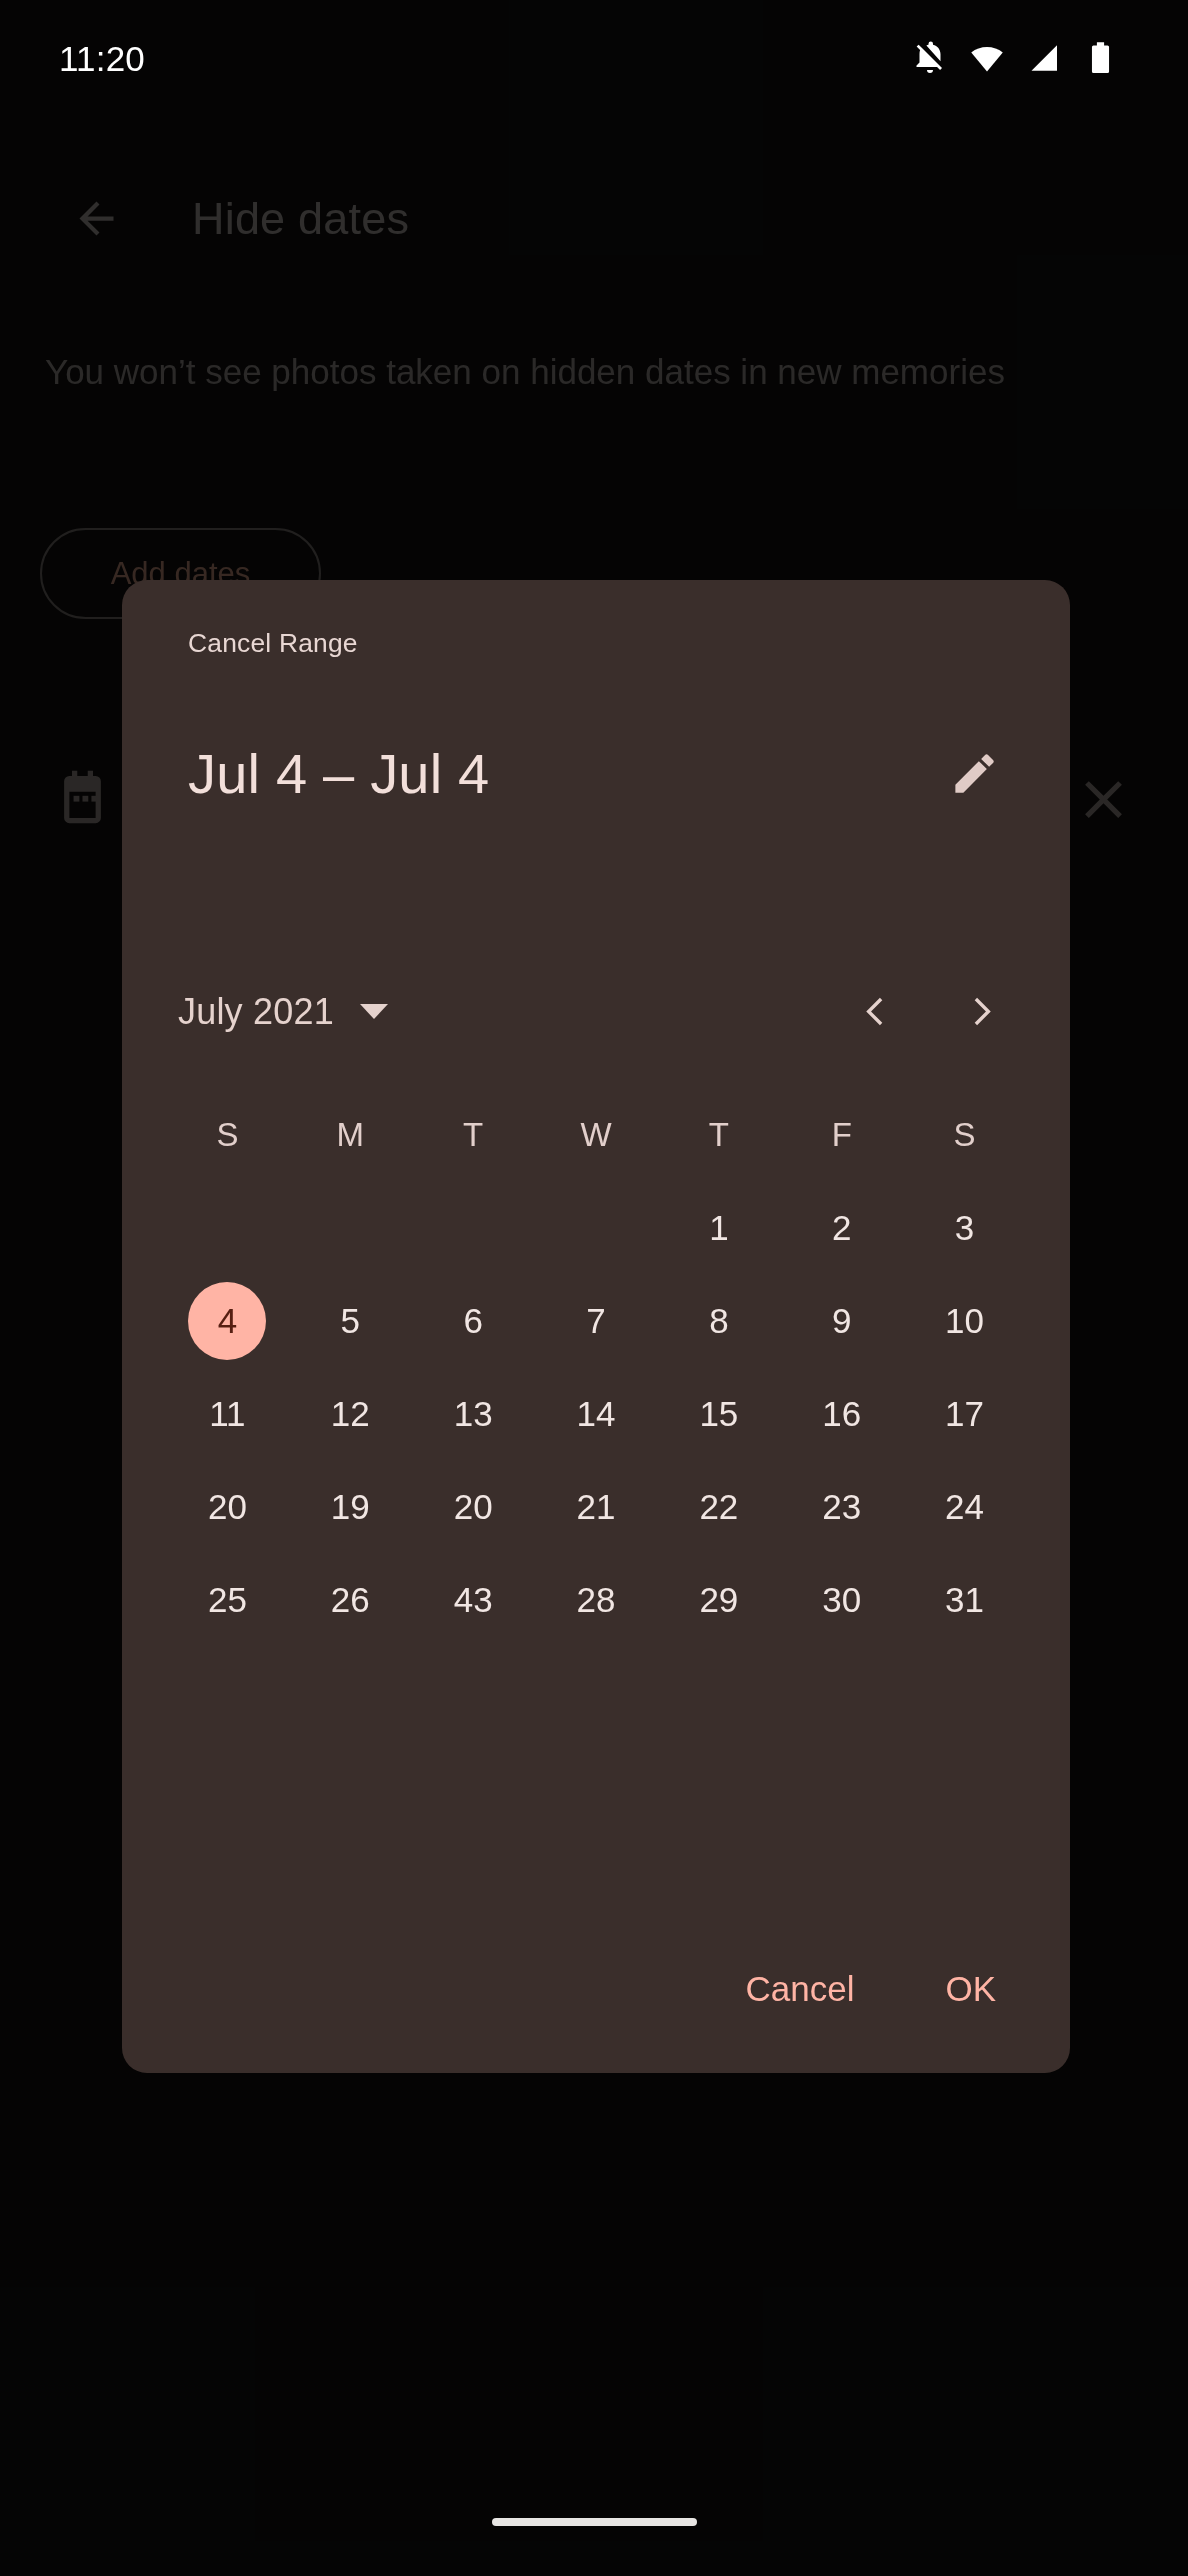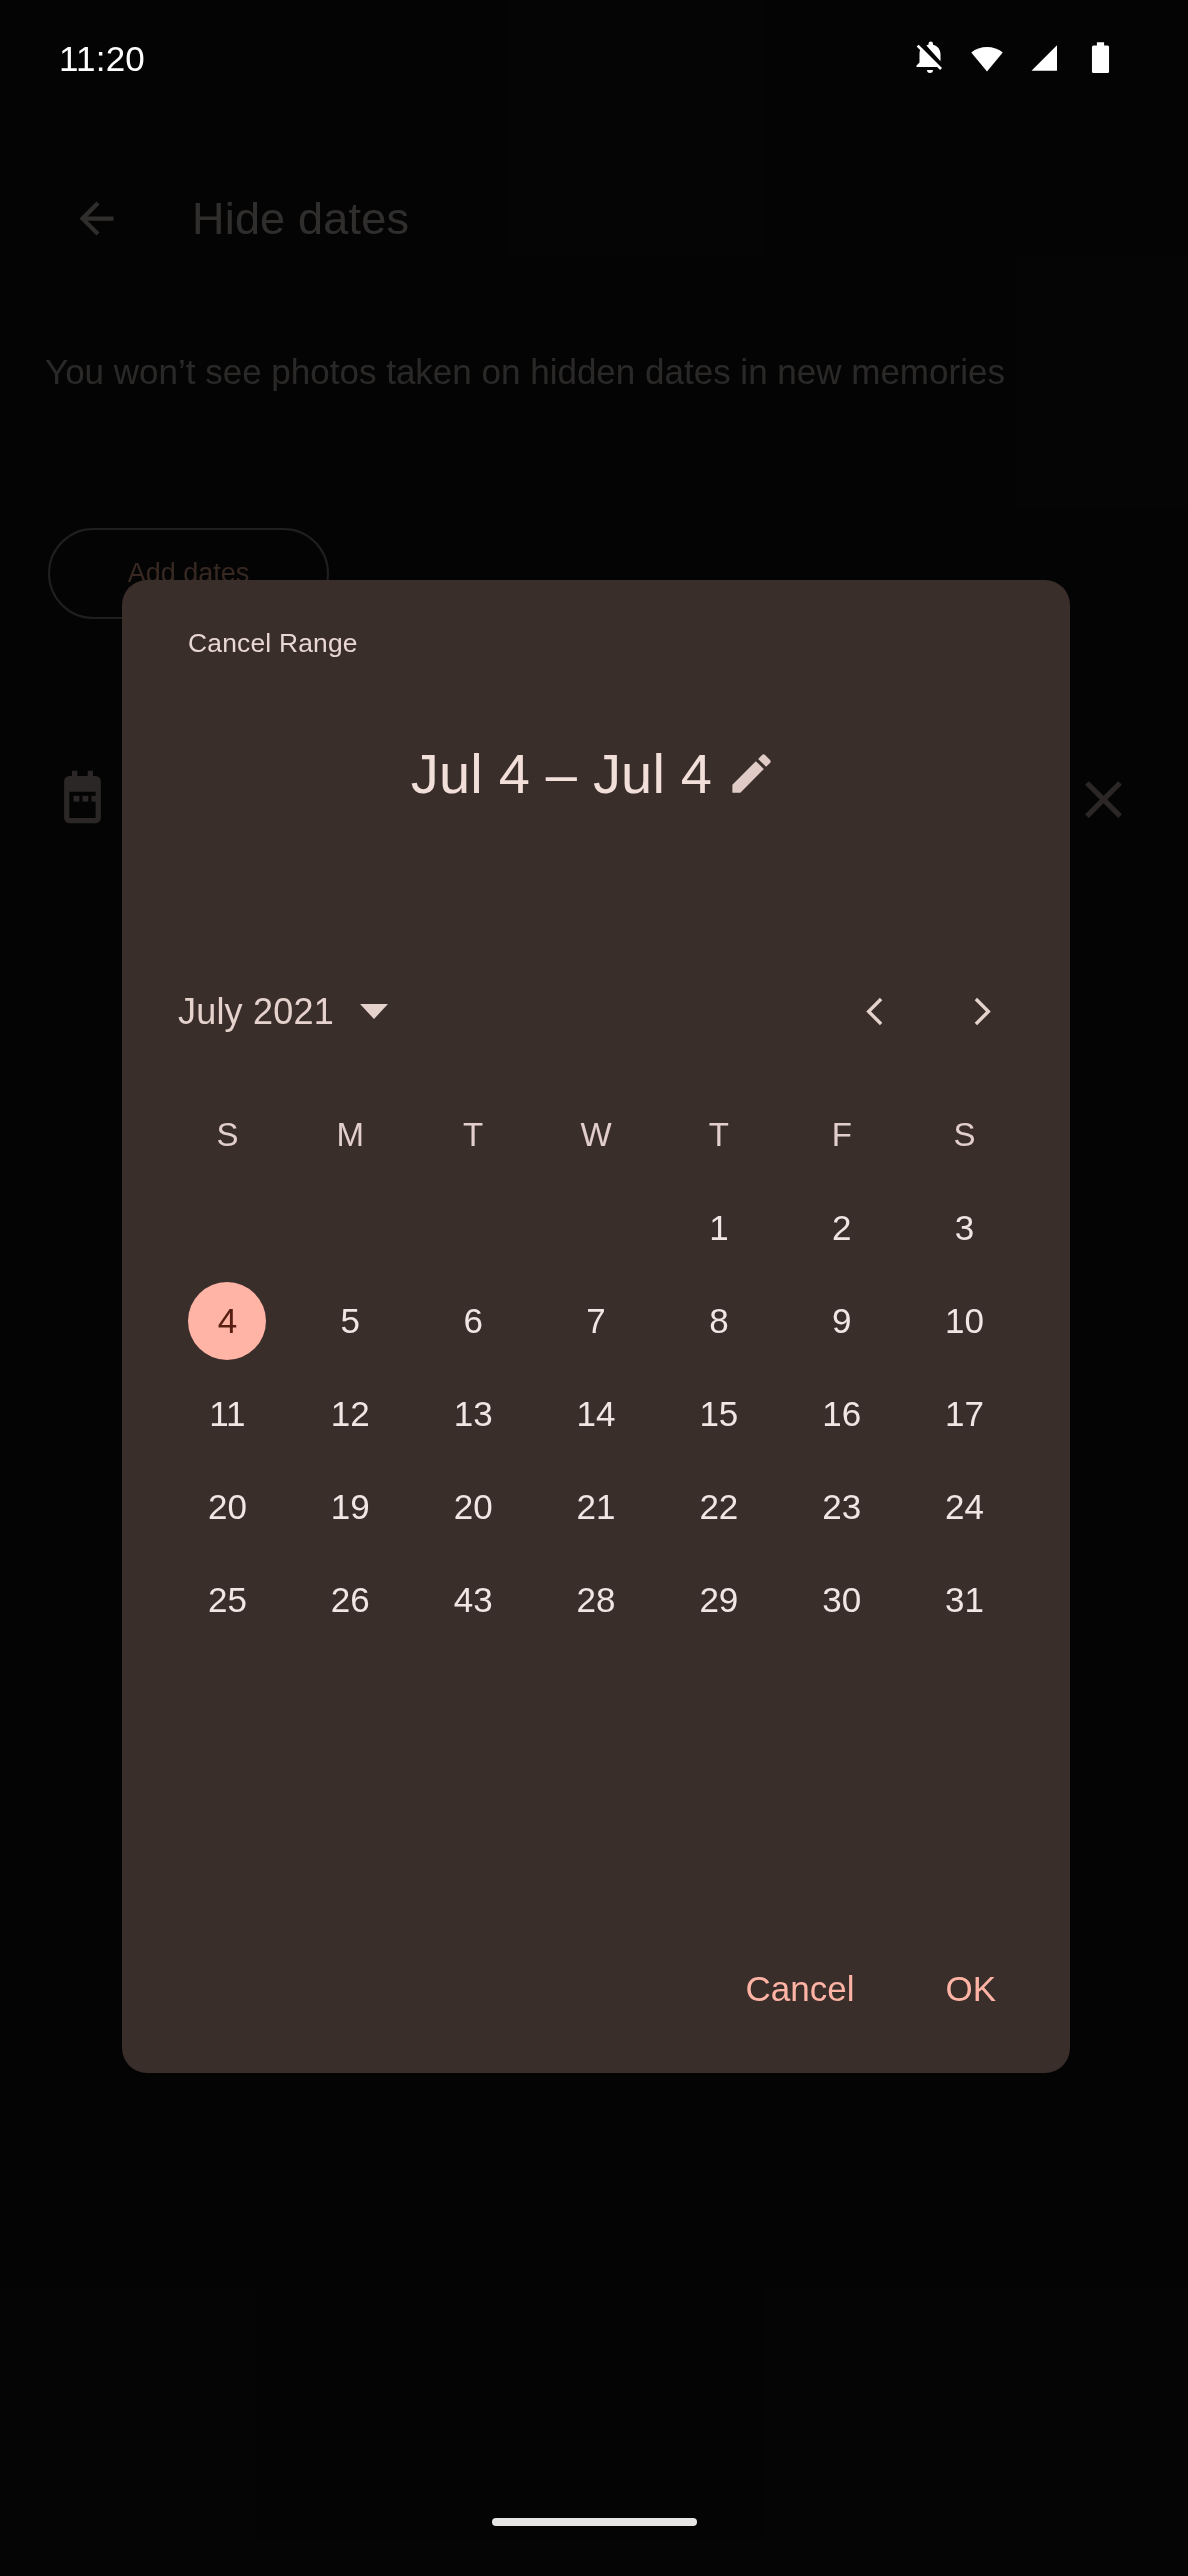--- a/index.html
+++ b/index.html
@@ -84,30 +84,30 @@
     left: 45px;
     width: 1016px;
     color: #5F5C5A;
     font-size: 35px;
     line-height: 1.45;
   }
 
   #add-dates-chip {
     position: absolute;
     top: 528px;
-    left: 48px;
+    left: 40px;
     width: 281px;
     height: 91px;
     border: 2.5px solid #4A4644;
     border-radius: 48px;
     display: flex;
     align-items: center;
     justify-content: center;
     color: #7A5A4C;
-    font-size: 27px;
+    font-size: 31px;
   }
 
   #row-calendar-icon {
     position: absolute;
     top: 768px;
     left: 51px;
     width: 63px;
     height: 63px;
   }
   #row-close-icon {
@@ -149,21 +149,21 @@
   }
 
   #dialog-headline-row {
     position: absolute;
     top: 144px;
     left: 66px;
     width: 826px;
     height: 99px;
     display: flex;
     align-items: center;
-    justify-content: center;
+    justify-content: space-between;
   }
   #dialog-headline {
     color: #F2DFDA;
     font-size: 56px;
     letter-spacing: 0.2px;
     white-space: nowrap;
   }
   #edit-button {
     width: 79px;
     height: 79px;

